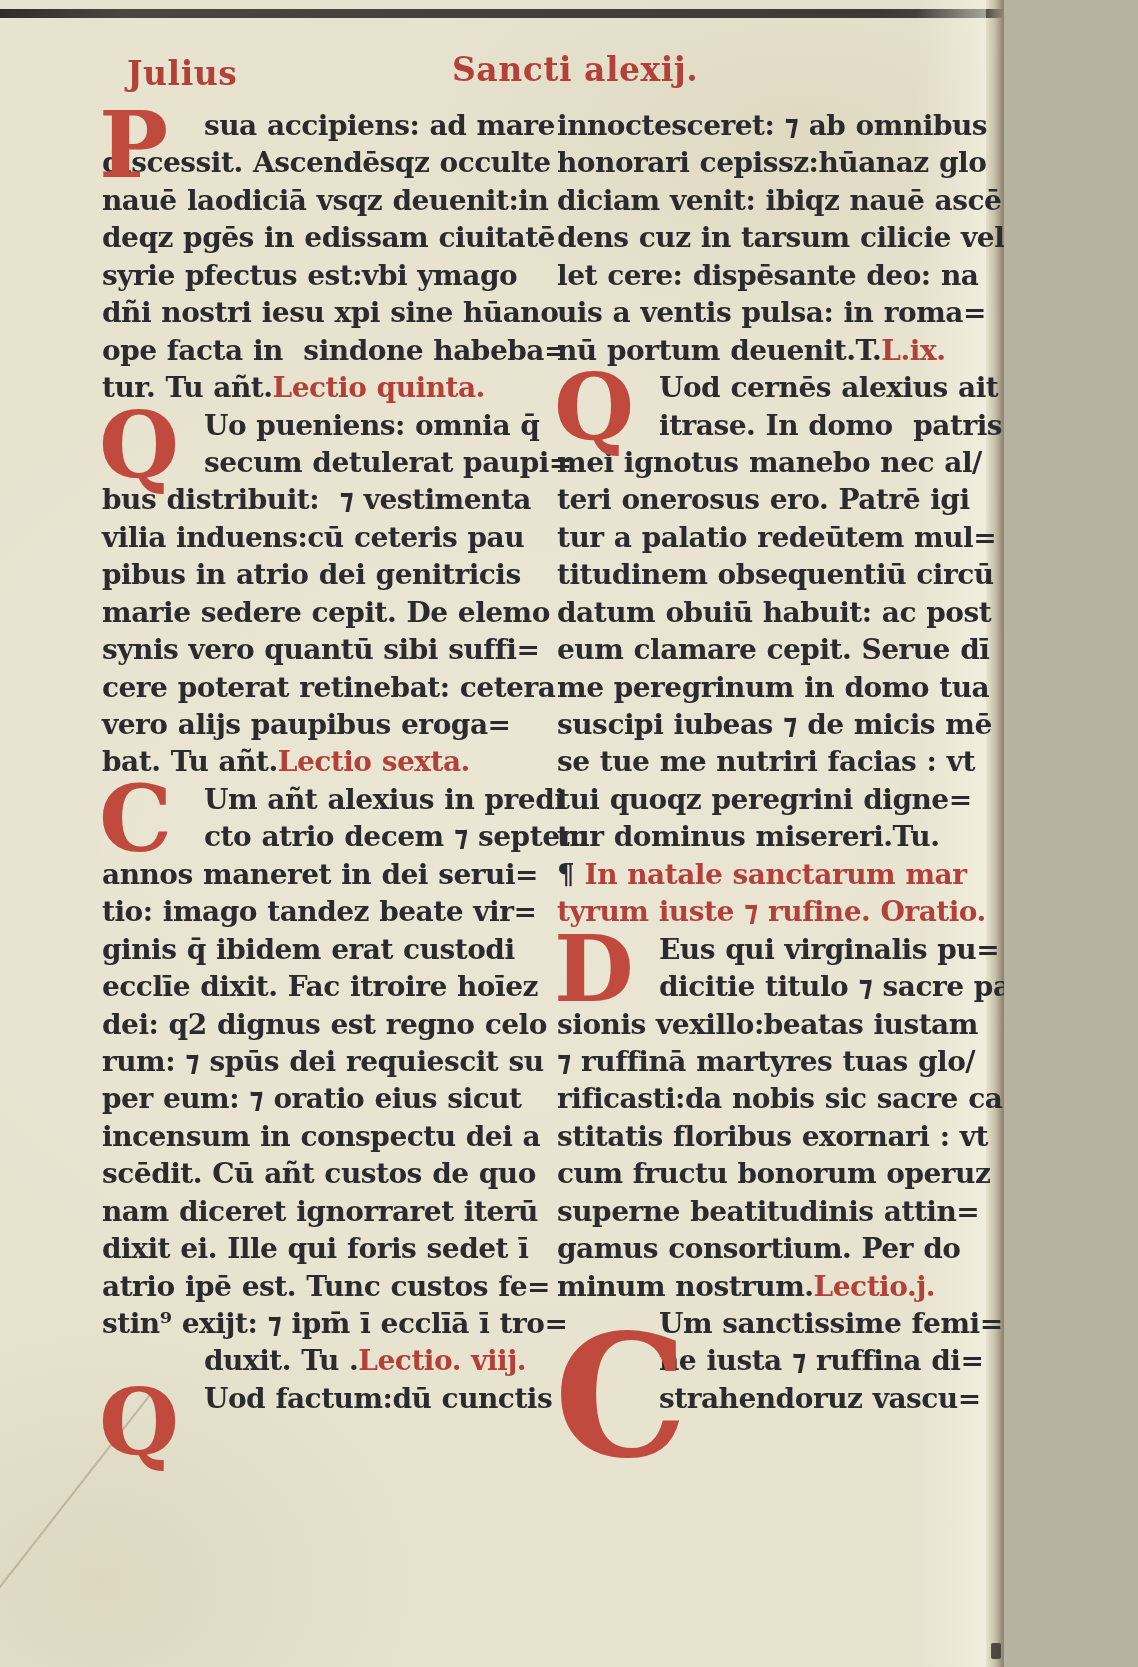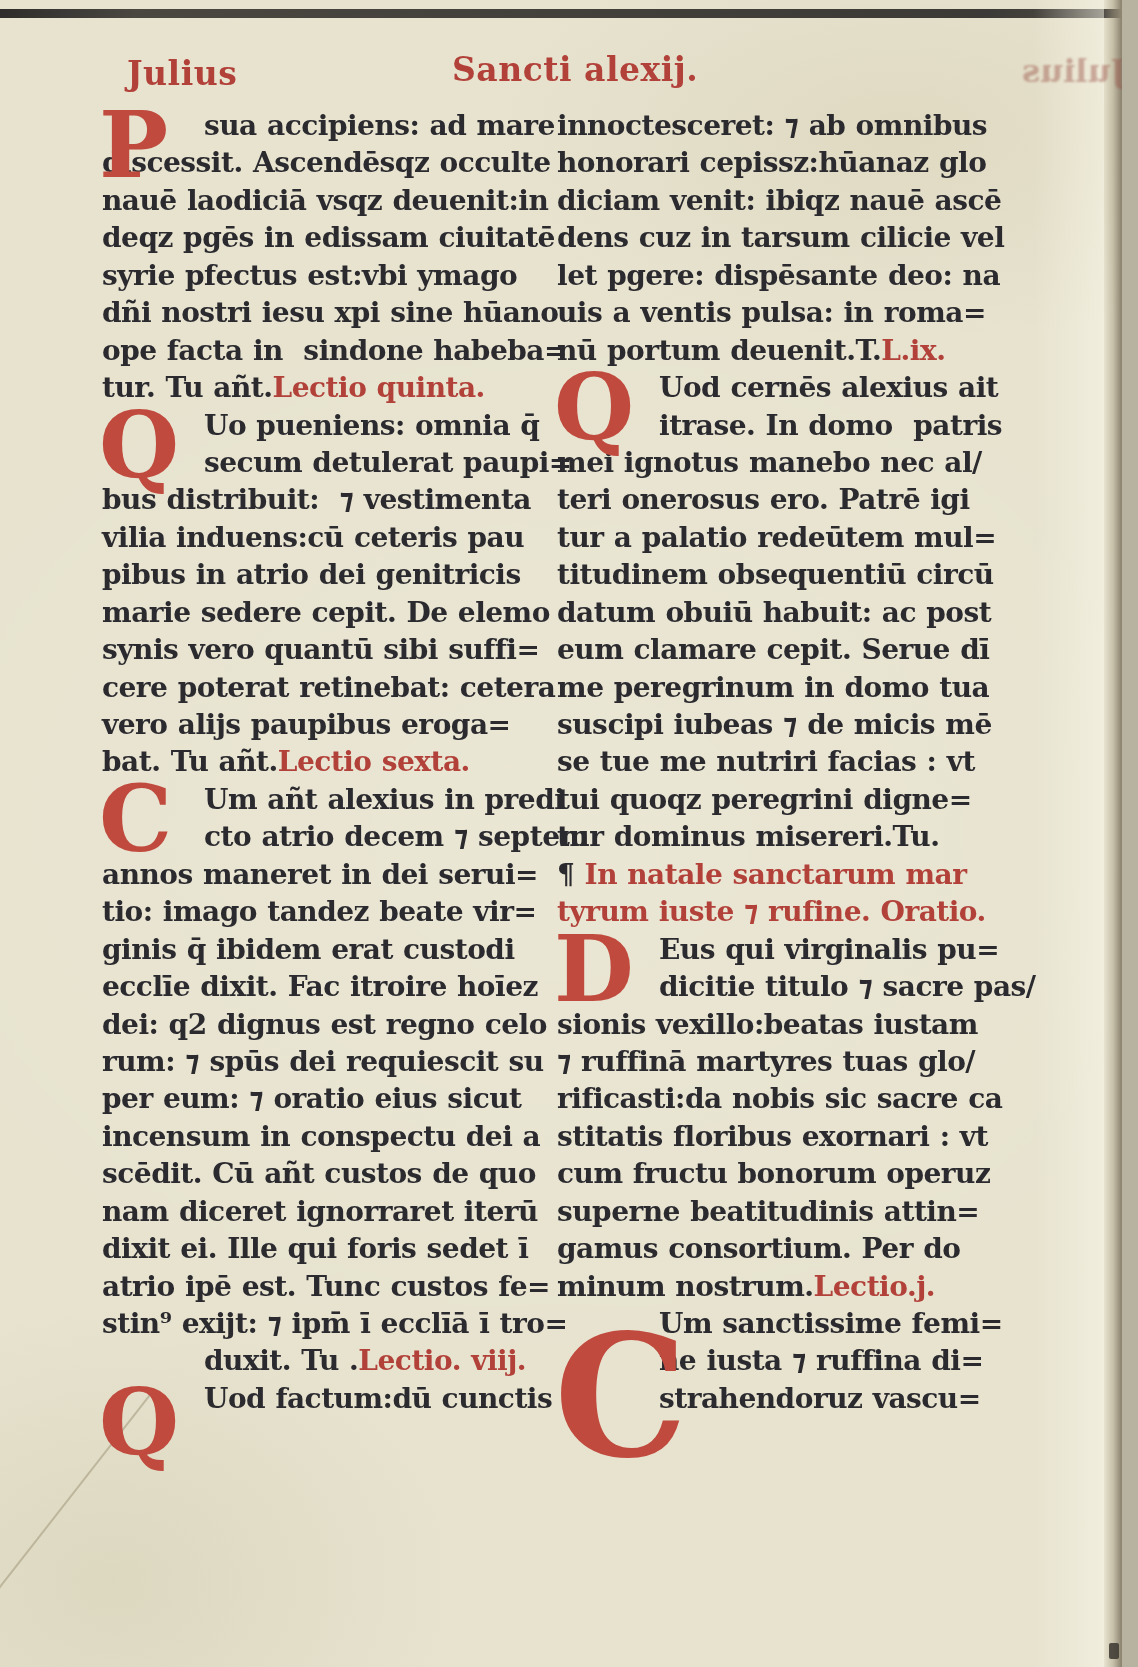--- a/index.html
+++ b/index.html
@@ -1,21 +1,22 @@
 <!DOCTYPE html>
 <html><head>
 <meta charset="utf-8">
 <style>
   html,body{margin:0;padding:0;background:#b8b2a0;}
   .page{
     position:relative;
-    width:1122px;height:1667px;
+    width:984px;height:1667px;
     background:#e7e3cf;
     overflow:hidden;
     font-family:"DejaVu Serif","DejaVu Sans",serif;
+    padding-left:20px;
   }
   
   .page::before{
     content:"";position:absolute;inset:0;pointer-events:none;
     background:
       radial-gradient(ellipse 600px 300px at 80% 8%, rgba(210,200,170,.35), rgba(0,0,0,0) 70%),
       radial-gradient(ellipse 500px 400px at 10% 95%, rgba(205,198,168,.4), rgba(0,0,0,0) 70%),
       radial-gradient(ellipse 900px 700px at 50% 50%, rgba(255,255,245,.12), rgba(0,0,0,0) 80%);
   }
   .scan-top-band{
@@ -131,21 +132,21 @@
         <div class="line indented spread"><span class="seg ink">duxit. Tu .</span><span class="seg rubric">Lectio. viij.</span></div>
         <div class="line indented"><span class="seg ink">Uod factum:dū cunctis</span></div>
       </div>
     </div>
   <div class="col col-right">
       <div class="block">
         <div class="line"><span class="seg ink">innoctesceret: ⁊ ab omnibus</span></div>
         <div class="line"><span class="seg ink">honorari cepissz:hūanaz glo</span></div>
         <div class="line"><span class="seg ink">diciam venit: ibiqz nauē ascē</span></div>
         <div class="line"><span class="seg ink">dens cuz in tarsum cilicie vel</span></div>
-        <div class="line"><span class="seg ink">let pgere: dispēsante deo: na</span></div>
+        <div class="line"><span class="seg ink">let cere: dispēsante deo: na</span></div>
         <div class="line"><span class="seg ink">uis a ventis pulsa: in roma=</span></div>
         <div class="line spread"><span class="seg ink">nū portum deuenit.T.</span><span class="seg rubric">L.ix.</span></div>
       </div>
       <div class="block v2">
         <span class="initial">Q</span>
         <div class="line indented"><span class="seg ink">Uod cernēs alexius ait</span></div>
         <div class="line indented"><span class="seg ink">itrase. In domo  patris</span></div>
         <div class="line"><span class="seg ink">mei ignotus manebo nec al/</span></div>
         <div class="line"><span class="seg ink">teri onerosus ero. Patrē igi</span></div>
         <div class="line"><span class="seg ink">tur a palatio redeūtem mul=</span></div>

